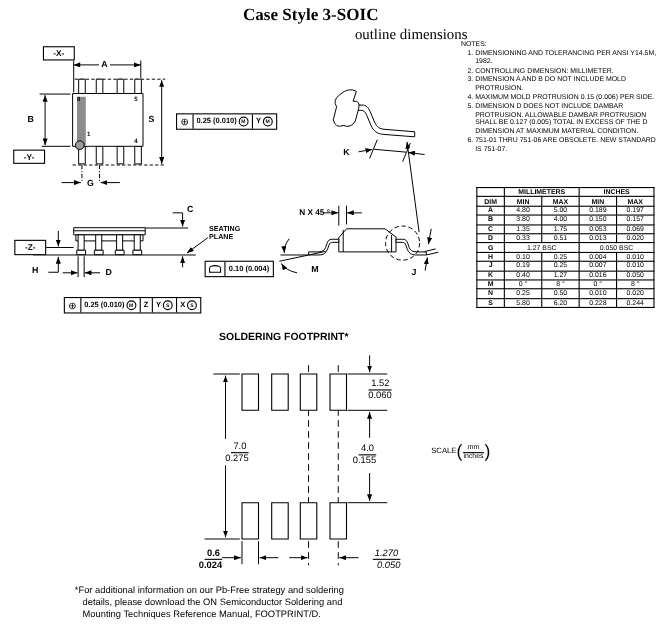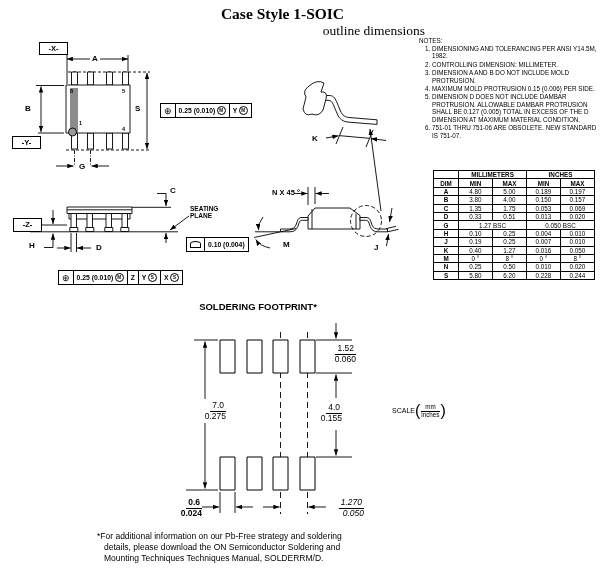--- a/index.html
+++ b/index.html
@@ -50,21 +50,21 @@
   .frac{position:absolute;text-align:right;font-size:8.5px;line-height:9.5px;}
   .frac .num{display:inline-block;border-bottom:1px solid #000;padding:0 2px;}
   .frac .den{display:block;}
 
   .scale{position:absolute;left:392px;top:403px;display:flex;align-items:center;
         font-size:7px;line-height:8px;}
   .scale .paren{font-size:16px;font-weight:300;line-height:16px;}
   .scale .sfrac{text-align:center;font-size:6.3px;line-height:6.8px;padding:0 1px;}
   .scale .sfrac .num{display:block;border-bottom:0.8px solid #000;}
 
-  .footer{position:absolute;left:68px;top:531px;width:400px;font-size:8.5px;line-height:10.8px;margin-left:29px;}
+  .footer{position:absolute;left:68px;top:531px;width:400px;font-size:8.5px;line-height:10.8px;}
   .footer .l2{margin-left:7px;}
 </style>
 </head>
 <body>
 
 <svg width="600" height="579" viewBox="0 0 600 579">
   <defs>
     <marker id="ae" markerWidth="6.5" markerHeight="4.6" refX="6.2" refY="2.3" orient="auto" markerUnits="userSpaceOnUse">
       <path d="M0,0 L6.2,2.3 L0,4.6 Z" fill="#000"></path>
     </marker>
@@ -201,21 +201,21 @@
       <line x1="235" y1="492" x2="235" y2="513"></line>
       <line x1="202" y1="507" x2="219" y2="507" marker-end="url(#ae)"></line>
       <line x1="253" y1="507" x2="236" y2="507" marker-end="url(#ae)"></line>
 
       <line x1="263" y1="507" x2="279.5" y2="507" marker-end="url(#ae)"></line>
       <line x1="326" y1="507" x2="308.5" y2="507" marker-end="url(#ae)"></line>
     </g>
   </g>
 </svg>
 
-<div class="title">Case Style 1-SOIC</div>
+<div class="title">Case Style 3-SOIC</div>
 <div class="subtitle">outline dimensions</div>
 
 <div class="notes">
   <div class="nh">NOTES:</div>
   <ol>
     <li>DIMENSIONING AND TOLERANCING PER ANSI Y14.5M, 1982.</li>
     <li>CONTROLLING DIMENSION: MILLIMETER.</li>
     <li>DIMENSION A AND B DO NOT INCLUDE MOLD PROTRUSION.</li>
     <li>MAXIMUM MOLD PROTRUSION 0.15 (0.006) PER SIDE.</li>
     <li>DIMENSION D DOES NOT INCLUDE DAMBAR PROTRUSION. ALLOWABLE DAMBAR PROTRUSION SHALL BE 0.127 (0.005) TOTAL IN EXCESS OF THE D DIMENSION AT MAXIMUM MATERIAL CONDITION.</li>
@@ -410,14 +410,14 @@
   <span class="sfrac">
     <span class="num">mm</span>
     <span>inches</span>
   </span>
   <span class="paren">)</span>
 </div>
 
 <div class="footer">
   <div>*For additional information on our Pb-Free strategy and soldering</div>
   <div class="l2">details, please download the ON Semiconductor Soldering and</div>
-  <div class="l2">Mounting Techniques Techniques Manual, SOLDERRM/D.</div>
+  <div class="l2">Mounting Techniques Reference Manual, FOOTPRINT/D.</div>
 </div>
 
 </body></html>

